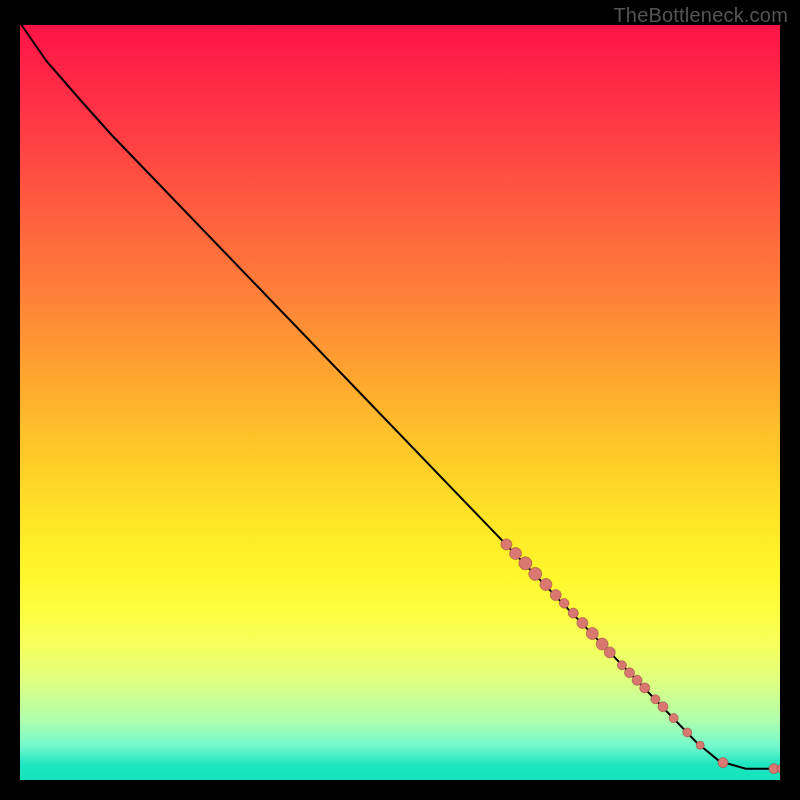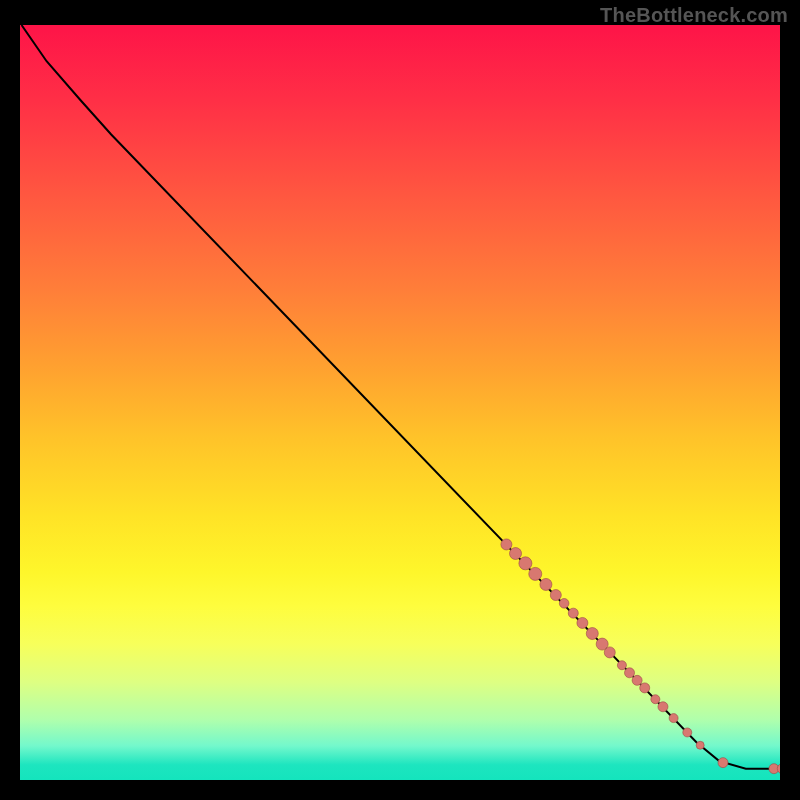--- a/index.html
+++ b/index.html
@@ -9,21 +9,21 @@
     background: #000;
     position: relative;
     font-family: Arial, Helvetica, sans-serif;
   }
   .watermark {
     position: absolute;
     top: 4px;
     right: 12px;
     color: #555;
     font-size: 20px;
-    font-weight: 700;
+    font-weight: 400;
     letter-spacing: 0.2px;
   }
   .plot-area {
     position: absolute;
     left: 20px;
     right: 20px;
     top: 25px;
     bottom: 20px;
     background: linear-gradient(to bottom,
       #fe1448 0%,

